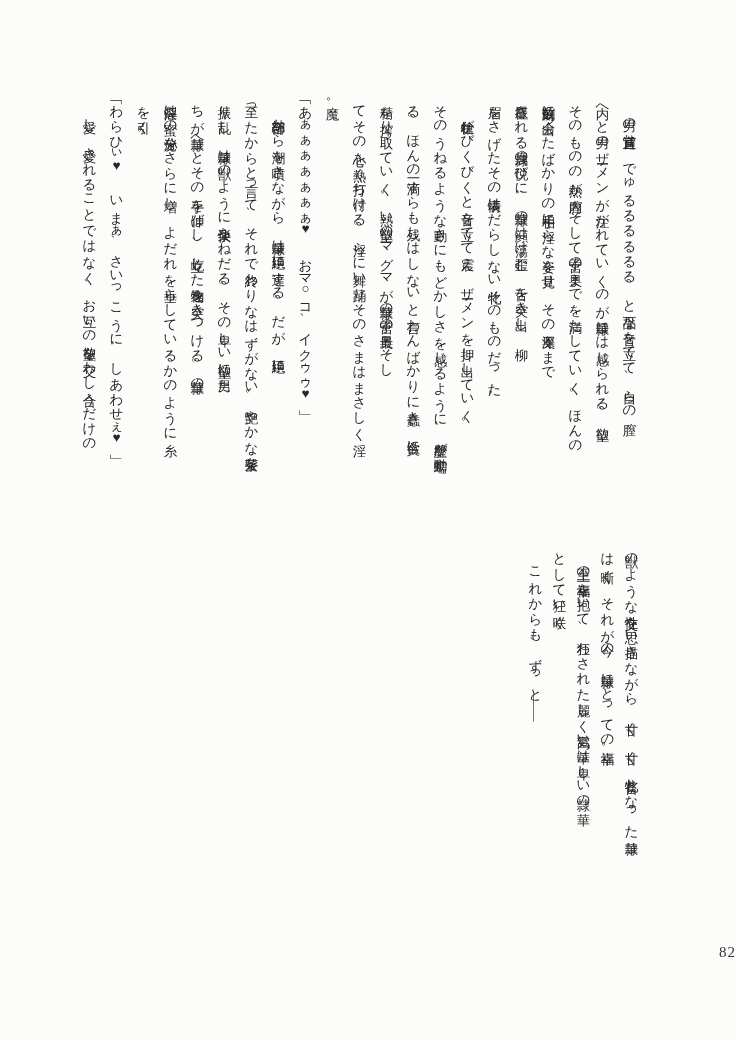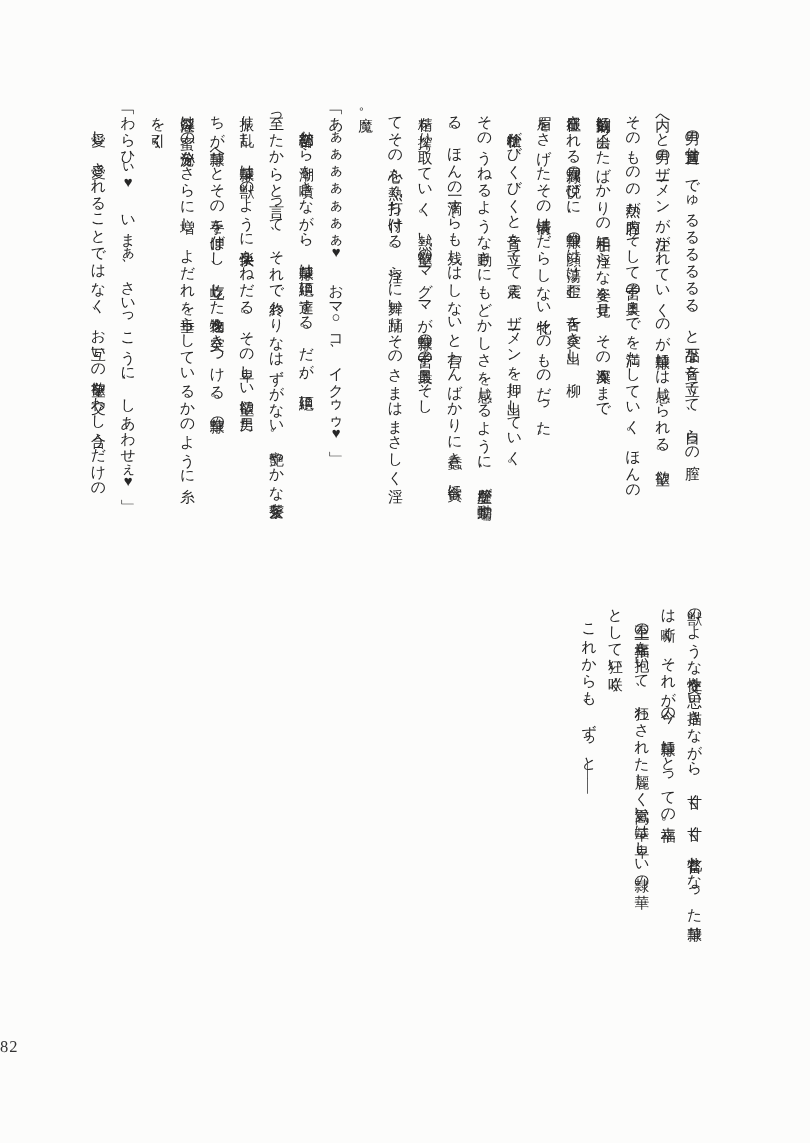--- a/index.html
+++ b/index.html
@@ -38,21 +38,21 @@
     line-height: 24px;
   }
   .tline {
     
   }
   .folio {
     position: absolute;
     top: 944px;
     left: 0;
     width: 736px;
-    text-align: left;
+    text-align: right;
     font-size: 15px;
     letter-spacing: 1px;
     color: #333333;
   }
 </style>
 </head>
 <body>
 
 <div class="page">
 

